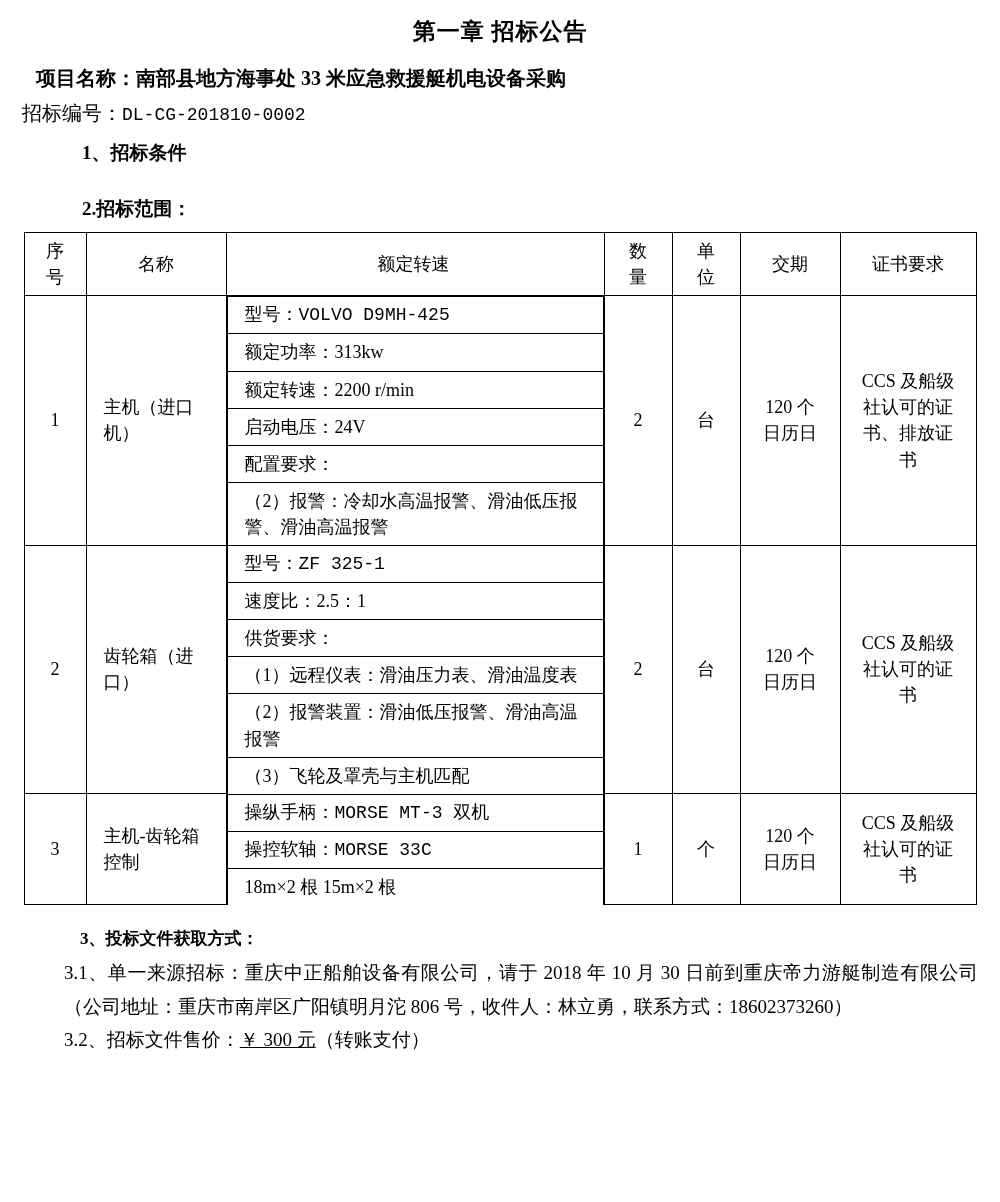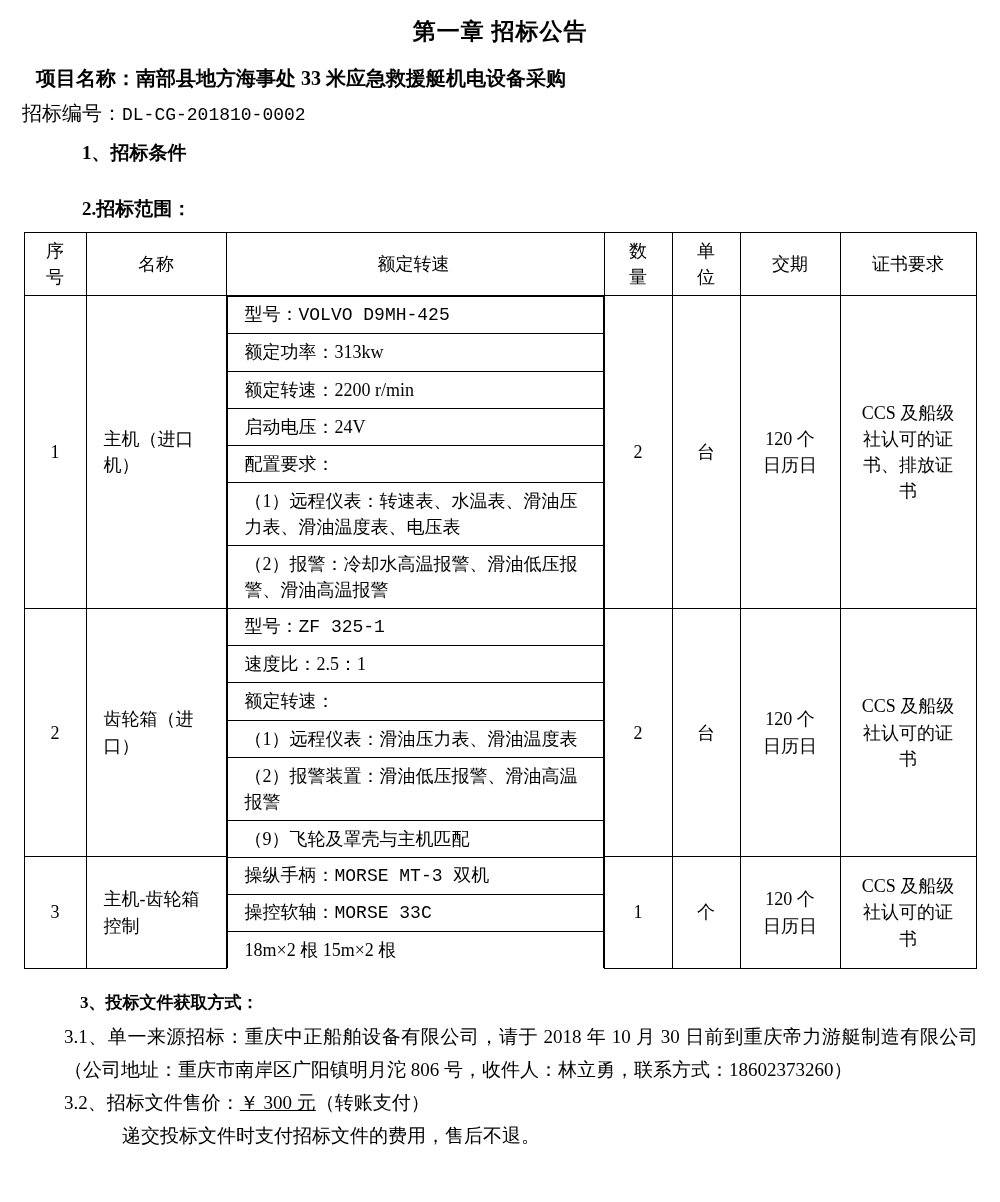--- a/index.html
+++ b/index.html
@@ -193,23 +193,20 @@
             <tr>
                   <td>额定转速：2200 r/min</td>
                 </tr>
             <tr>
                   <td>启动电压：24V</td>
                 </tr>
             <tr>
                   <td>配置要求：</td>
                 </tr>
             <tr>
-                  <td>（1）远程仪表：转速表、水温表、滑油压力表、滑油温度表、电压表</td>
-                </tr>
-            <tr>
                   <td>（2）报警：冷却水高温报警、滑油低压报警、滑油高温报警</td>
                 </tr>
           </tbody>
             </table>
         </td>
         <td class="c-center">2</td>
         <td class="c-center">台</td>
         <td class="c-center">120 个日历日</td>
         <td class="c-center">CCS 及船级社认可的证书、排放证书</td>
       </tr>
@@ -220,30 +217,30 @@
         <td class="nested-cell">
           <table class="subtable">
             <tbody>
                 <tr>
                   <td class="m">型号：ZF 325-1</td>
                 </tr>
             <tr>
                   <td>速度比：2.5：1</td>
                 </tr>
             <tr>
-                  <td>额定转速：</td>
+                  <td>供货要求：</td>
                 </tr>
             <tr>
                   <td>（1）远程仪表：滑油压力表、滑油温度表</td>
                 </tr>
             <tr>
                   <td>（2）报警装置：滑油低压报警、滑油高温报警</td>
                 </tr>
             <tr>
-                  <td>（9）飞轮及罩壳与主机匹配</td>
+                  <td>（3）飞轮及罩壳与主机匹配</td>
                 </tr>
           </tbody>
             </table>
         </td>
         <td class="c-center">2</td>
         <td class="c-center">台</td>
         <td class="c-center">120 个日历日</td>
         <td class="c-center">CCS 及船级社认可的证书</td>
       </tr>
 
@@ -272,16 +269,15 @@
       </tr>
     </tbody>
   </table>
 
   <div class="footer-block">
     <div class="f-head">3、投标文件获取方式：</div>
     <div class="f-line">3.1、单一来源招标：重庆中正船舶设备有限公司，请于 2018 年 10 月 30 日前到重庆帝力游艇制造有限公司（公司地址：重庆市南岸区广阳镇明月沱 806 号，收件人：林立勇，联系方式：18602373260）</div>
     <div class="f-line">
       <span>3.2、招标文件售价：</span><span class="u">￥ 300 元</span><span>（转账支付）</span>
     </div>
-    <div class="f-line-ind">递交投标文件时支付招标文件的费用，售后不退。</div>
   </div>
 
 </div>
 
 </body></html>

